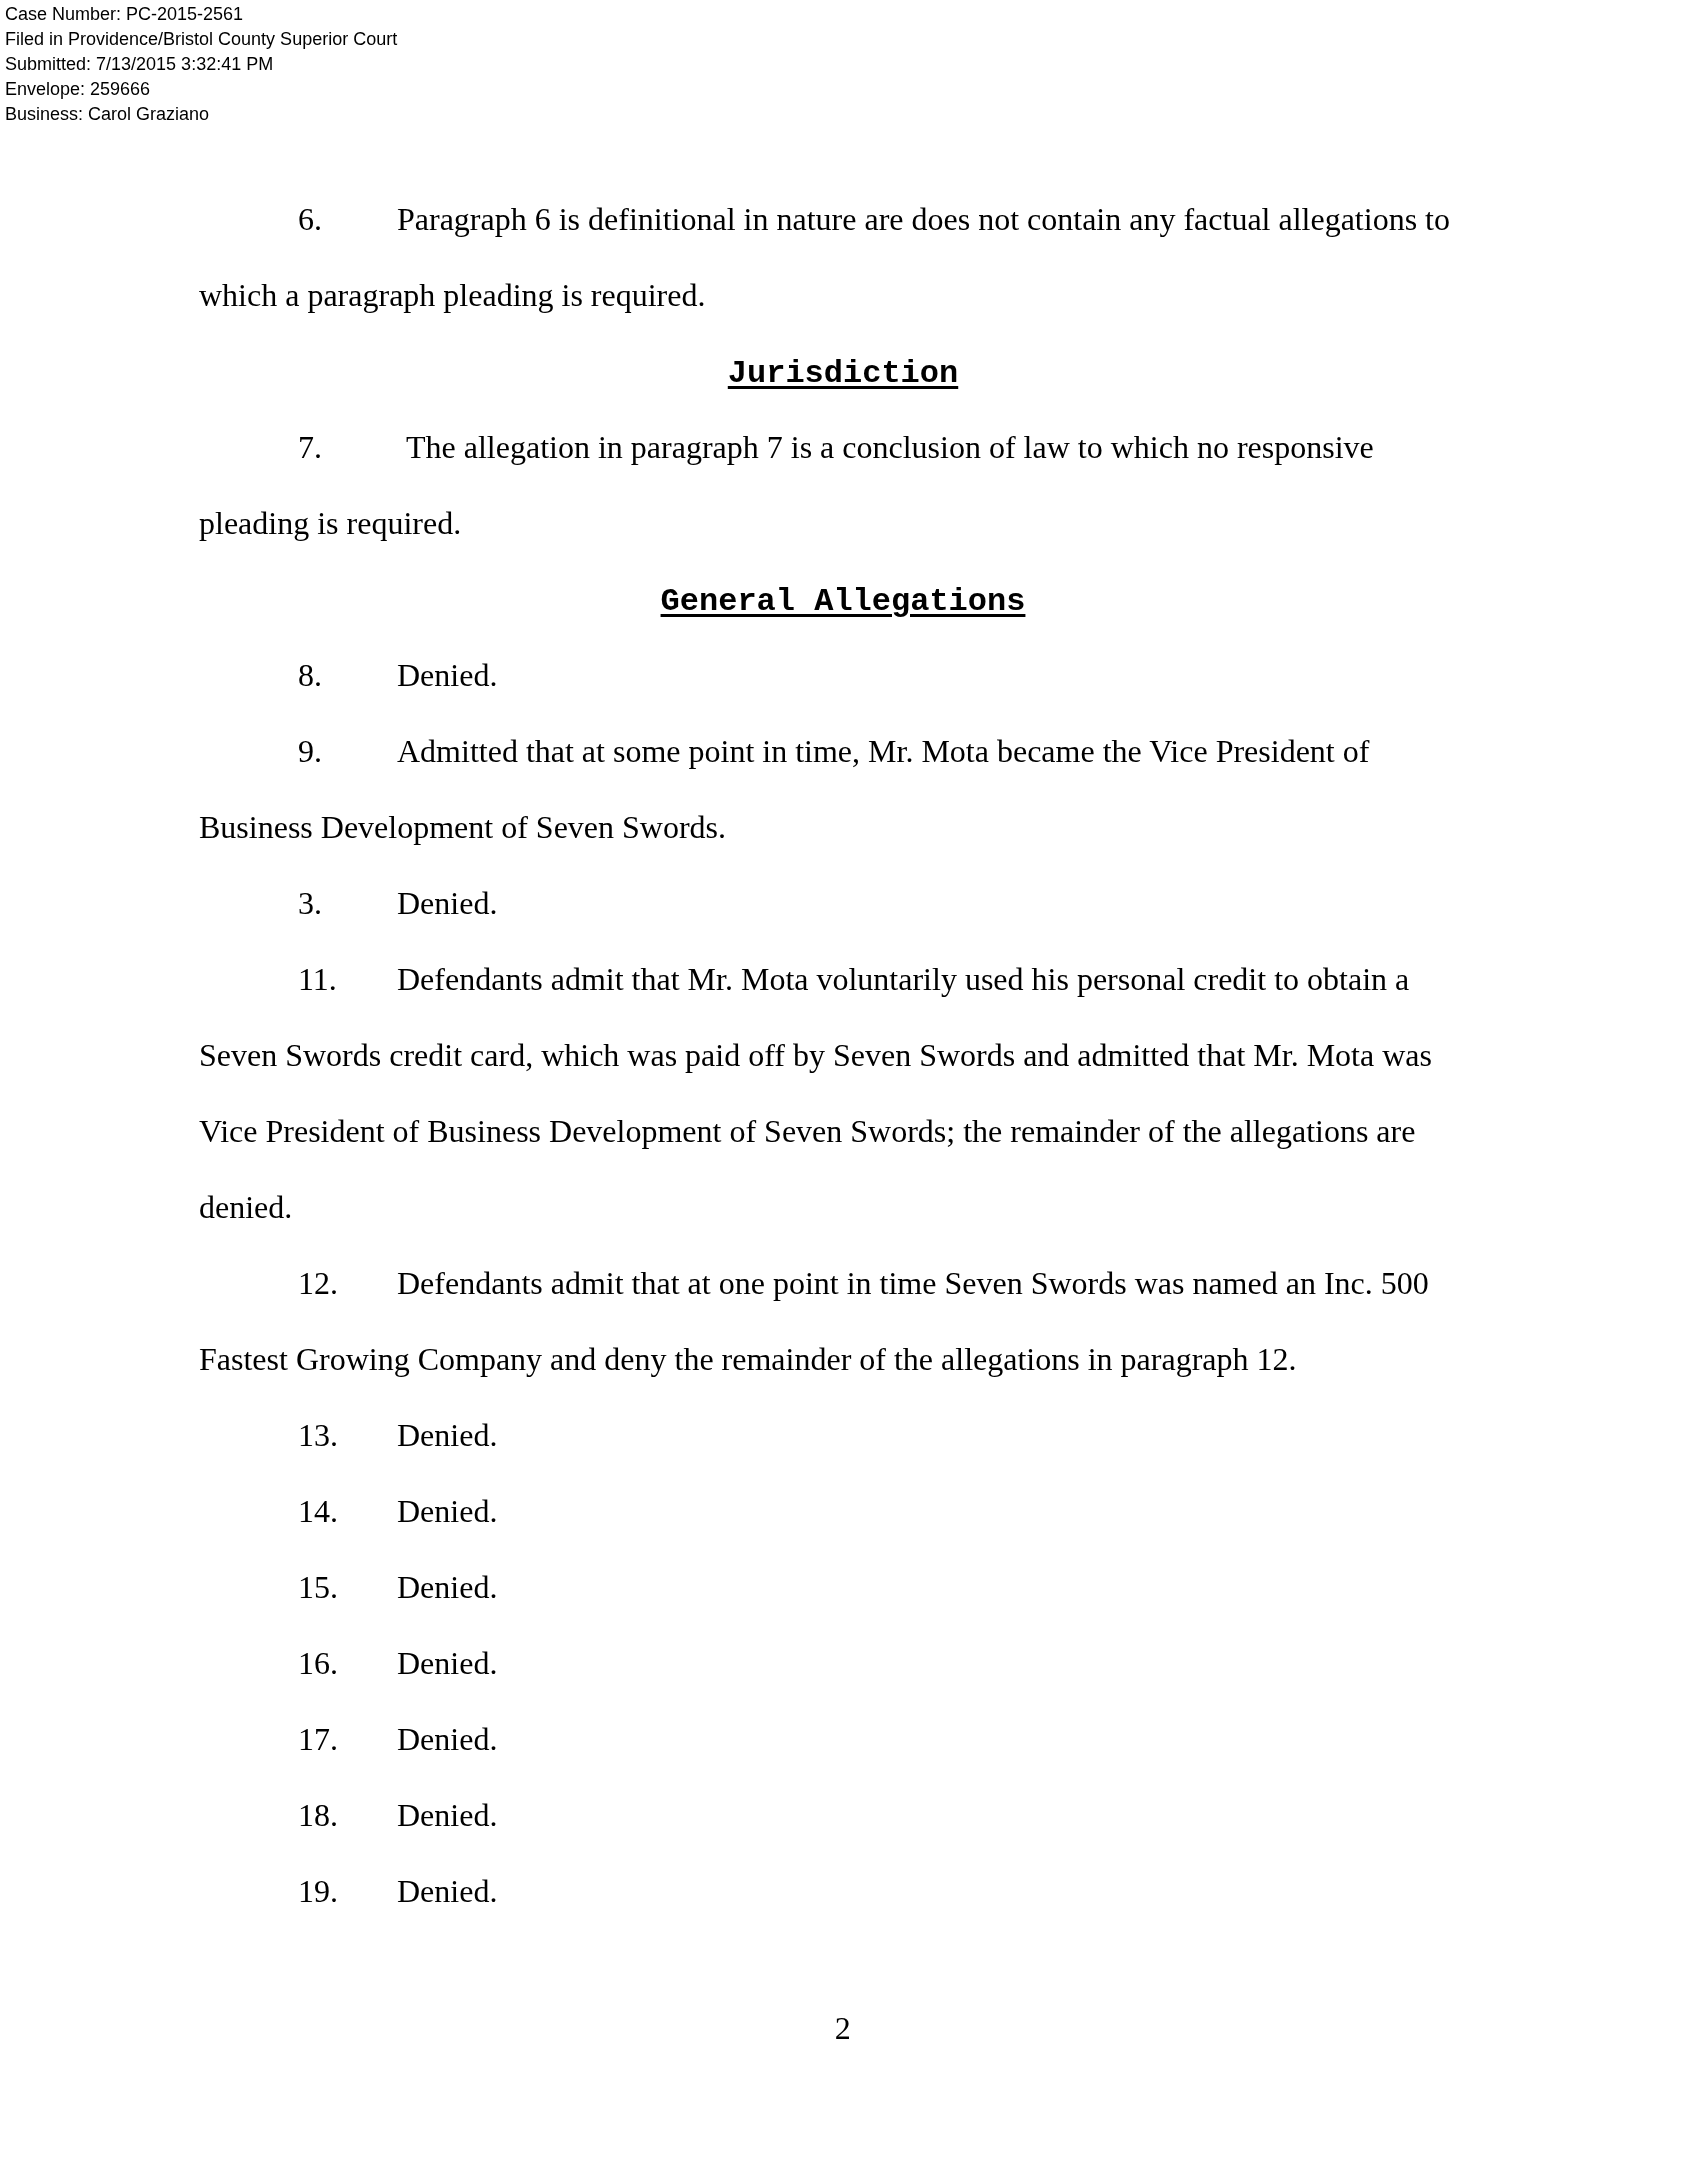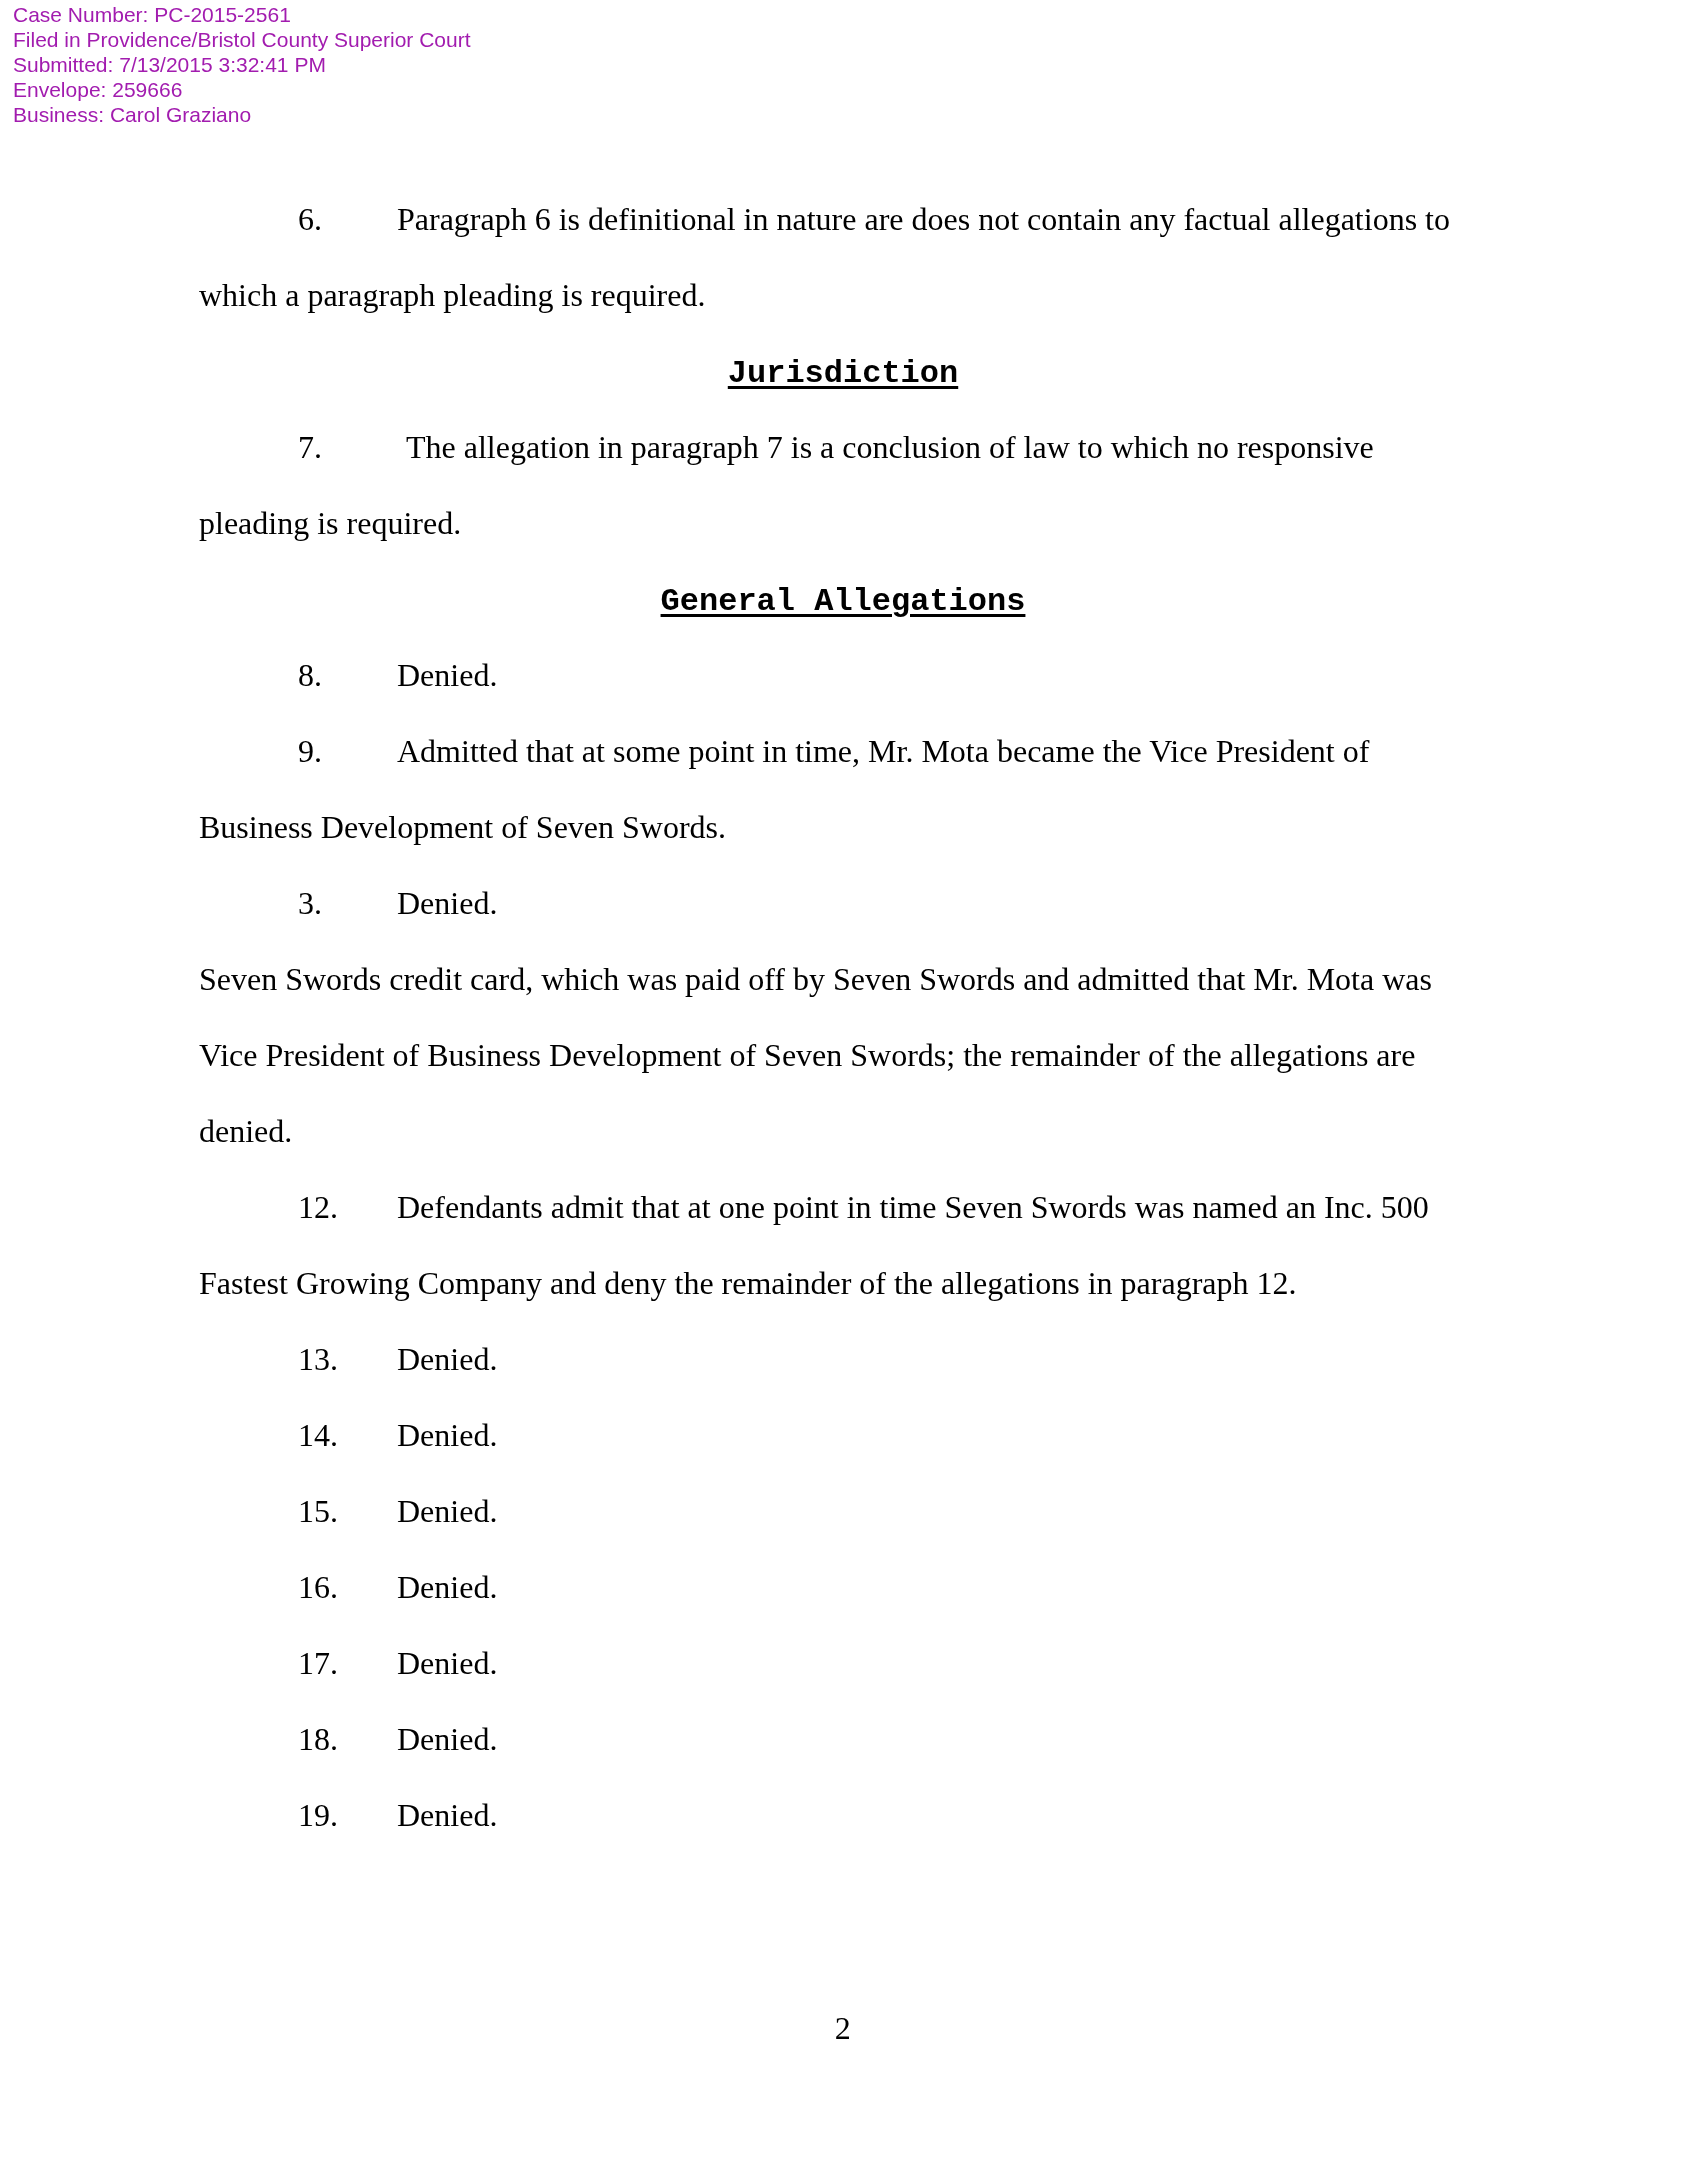--- a/index.html
+++ b/index.html
@@ -1,20 +1,20 @@
 <!DOCTYPE html>
 <html style="font-size:12.7px"><head>
 <meta charset="utf-8">
 <style>
   html, body { margin: 0; padding: 0; background: #ffffff; }
   body { width: 1687px; height: 2183px; position: relative; overflow: hidden; color: #000; }
   .stamp {
-    position: absolute; left: 13px; top: 1.6px;
+    position: absolute; left: 5px; top: 1.6px;
     font-family: "Liberation Sans", sans-serif;
-    font-size: 21px; line-height: 25px; color: #a21caf;
+    font-size: 18px; line-height: 25px; color: #000000;
   }
   .stamp div { white-space: nowrap; }
   .page {
     position: absolute; left: 199px; top: 181px; width: 1288px;
     font-family: "Liberation Serif", serif;
     font-size: 32px; line-height: 76px; color: #000;
   }
   .line { height: 76px; white-space: nowrap; position: relative; }
   .num { position: absolute; left: 99px; }
   .first { position: absolute; left: 198px; }
@@ -78,20 +78,24 @@
   <div class="line">
     <span class="cont">Business Development of Seven Swords.</span>
   </div>
 
   <div class="line">
     <span class="num">3.</span>
     <span class="first">Denied.</span>
   </div>
 
   <div class="line">
+    <span class="num">11.</span>
+    <span class="first">Defendants admit that Mr. Mota voluntarily used his personal credit to obtain a</span>
+  </div>
+  <div class="line">
     <span class="cont">Seven Swords credit card, which was paid off by Seven Swords and admitted that Mr. Mota was</span>
   </div>
   <div class="line">
     <span class="cont">Vice President of Business Development of Seven Swords; the remainder of the allegations are</span>
   </div>
   <div class="line">
     <span class="cont">denied.</span>
   </div>
 
   <div class="line">

